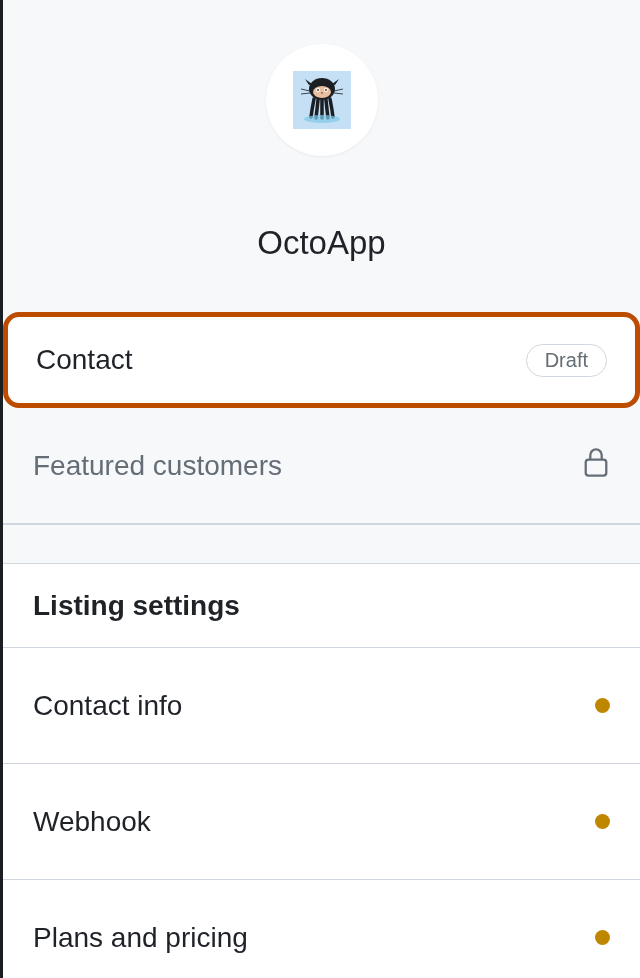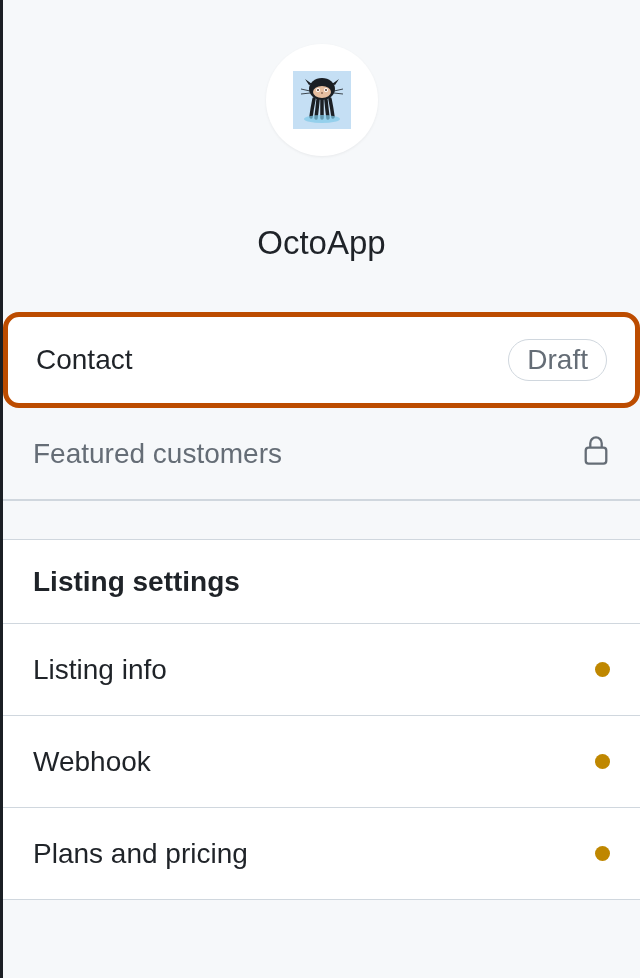--- a/index.html
+++ b/index.html
@@ -52,21 +52,21 @@
     }
     .menu-list {
       display: flex;
       flex-direction: column;
     }
     .menu-item {
       display: flex;
       align-items: center;
       justify-content: space-between;
       padding: 0 30px;
-      height: 92px;
+      height: 116px;
       border-bottom: 1.5px solid #d0d7de;
       font-size: 28px;
       color: #656d76;
       background: #f6f8fa;
     }
     .menu-item.highlighted {
       background: #ffffff;
       border: 5px solid #bc4c00;
       border-radius: 16px;
       color: #1f2328;
@@ -76,21 +76,21 @@
     .menu-item.white {
       background: #ffffff;
       color: #1f2328;
     }
     .badge {
       display: inline-flex;
       align-items: center;
       padding: 4px 18px;
       border: 1.5px solid #d0d7de;
       border-radius: 24px;
-      font-size: 28px;
+      font-size: 20px;
       color: #656d76;
       background: #ffffff;
     }
     .lock-icon svg {
       width: 28px;
       height: 32px;
       stroke: #656d76;
       fill: none;
       stroke-width: 2;
     }
@@ -169,21 +169,21 @@
         <path d="M7 12 V8 a5 5 0 0 1 10 0 V12"></path>
       </svg>
     </span>
   </div>
 
   <div class="spacer spacer-top-border"></div>
 
   <div class="section-header">Listing settings</div>
 
   <div class="menu-item white">
-    <span class="item-label">Listing info</span>
+    <span class="item-label">Contact info</span>
     <span class="status-dot"></span>
   </div>
 
 
   <div class="menu-item white">
     <span class="item-label">Webhook</span>
     <span class="status-dot"></span>
   </div>
 
   <div class="menu-item white">

